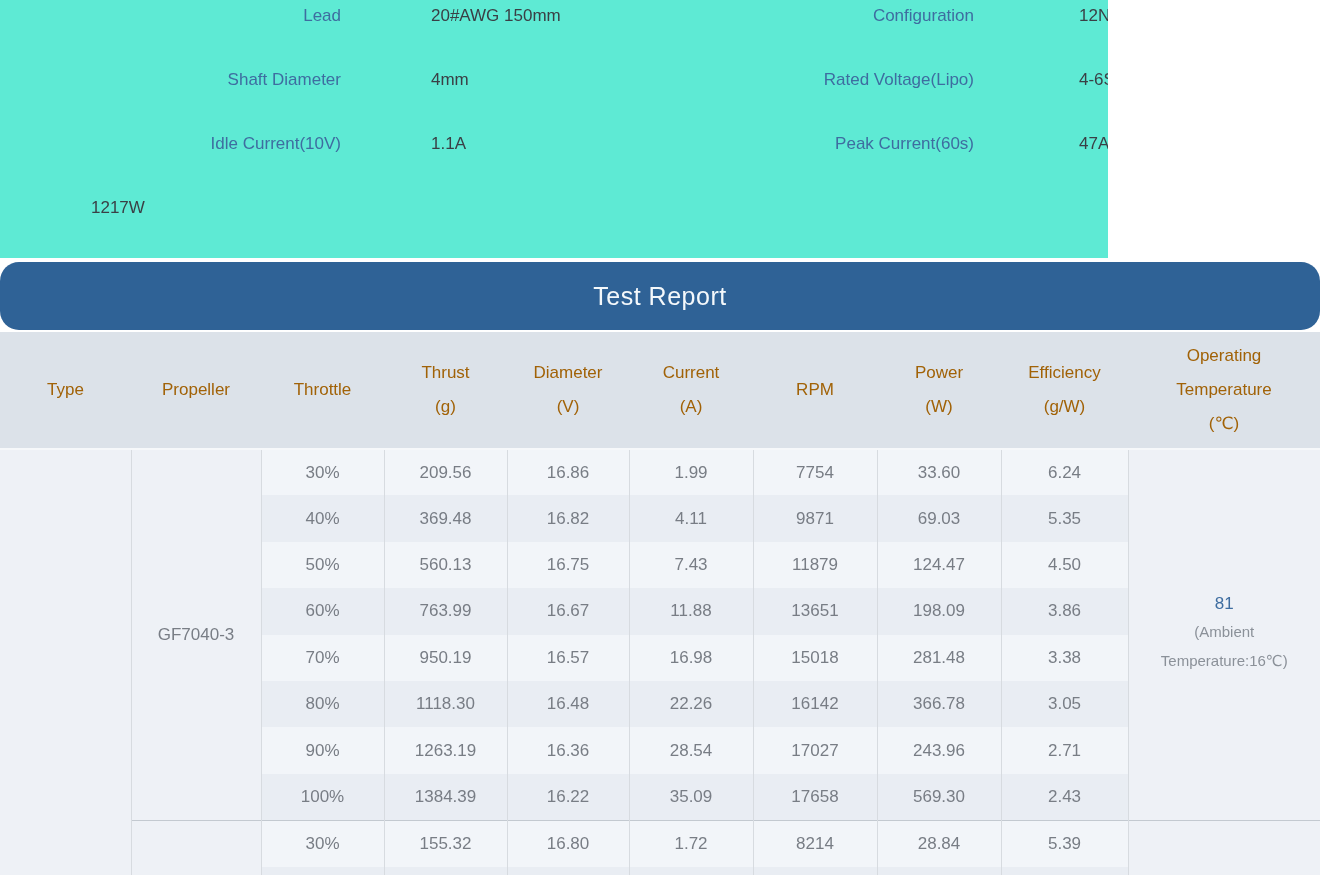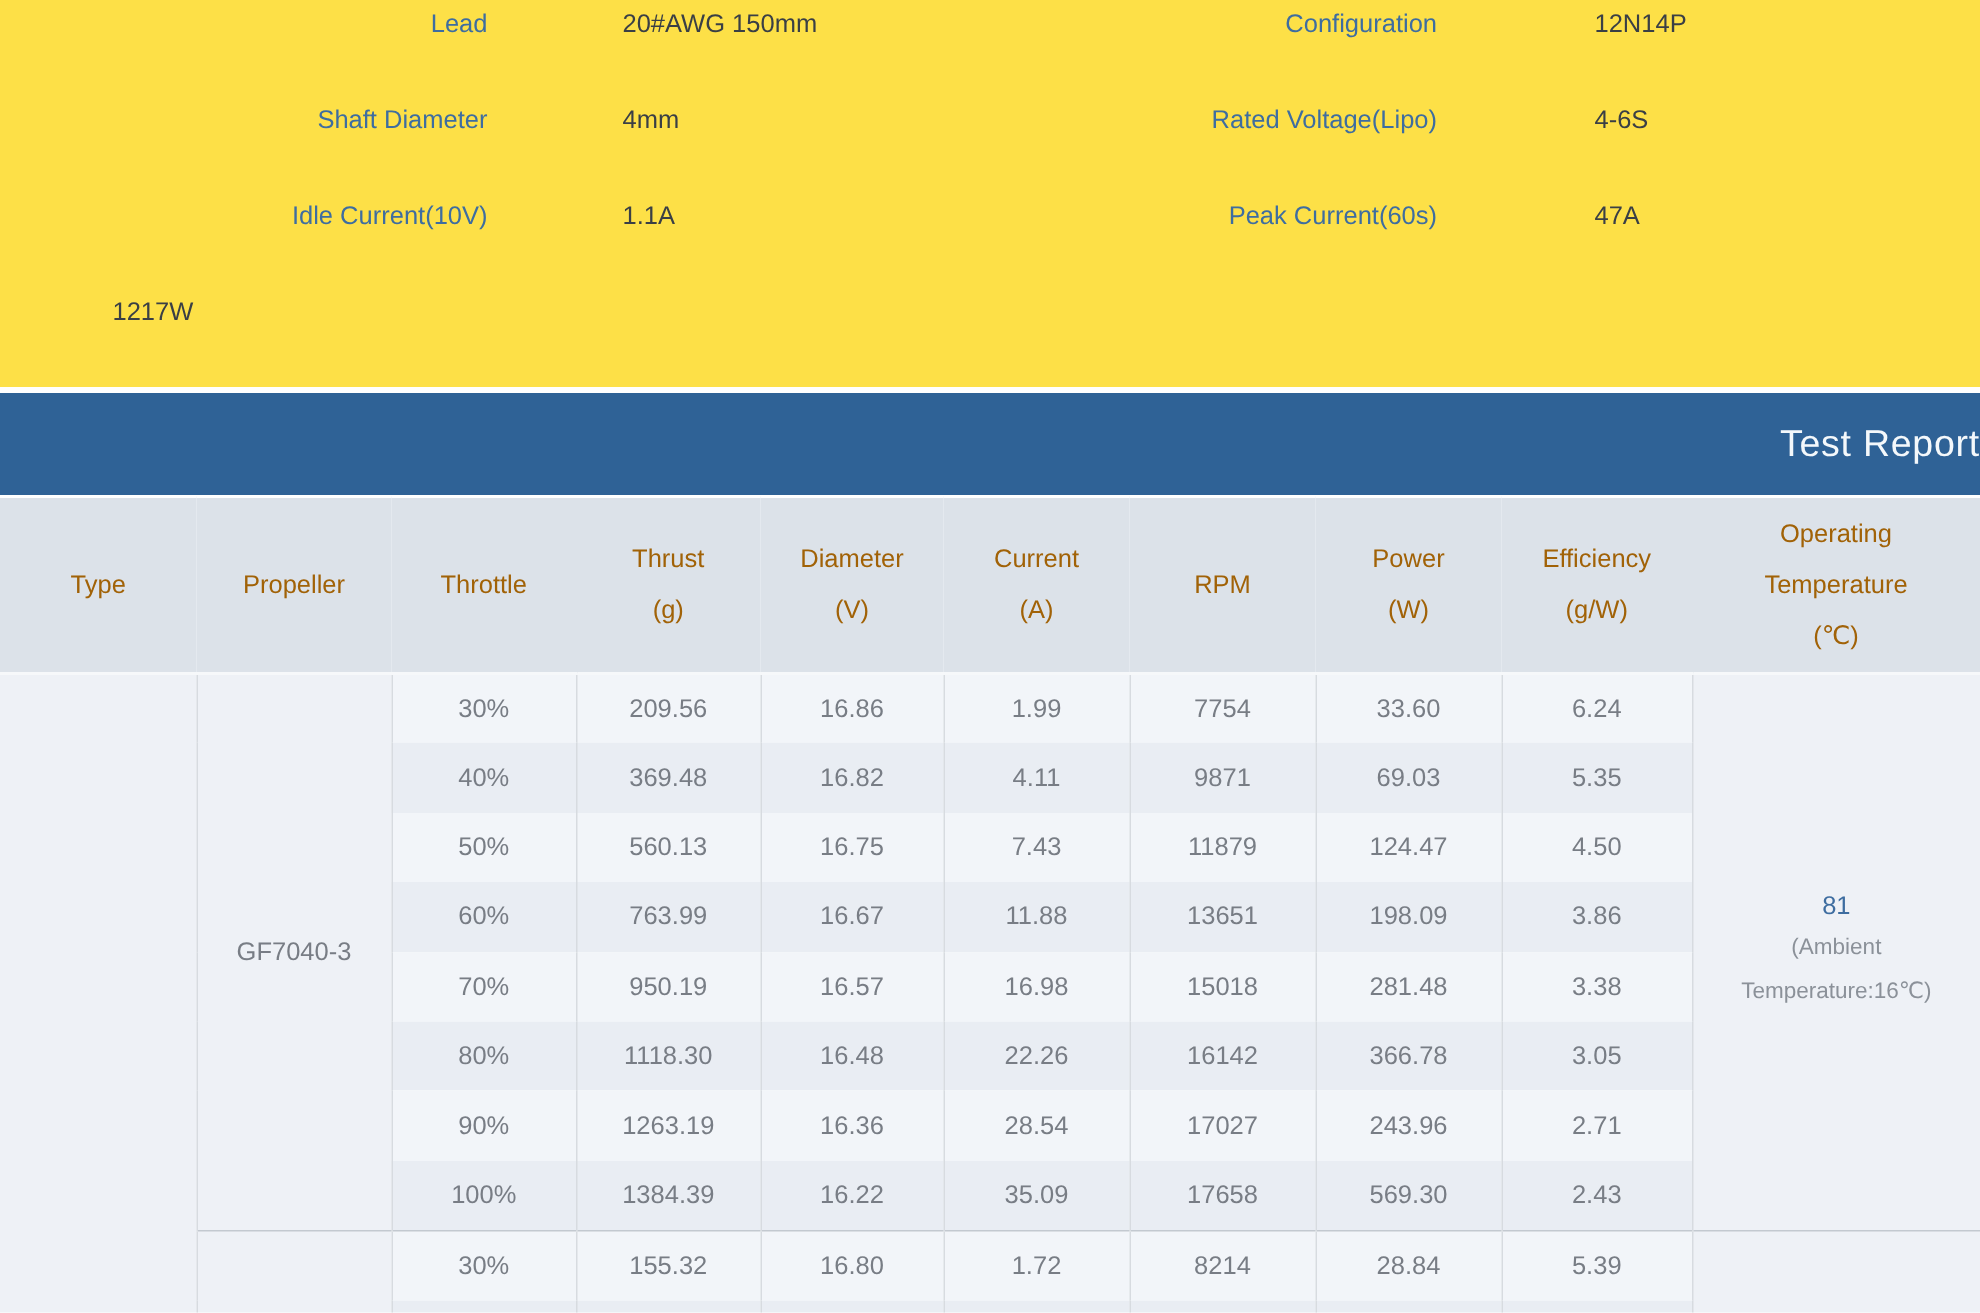--- a/index.html
+++ b/index.html
@@ -5,23 +5,24 @@
   * { margin: 0; padding: 0; box-sizing: border-box; }
   html, body {
     width: 1320px; height: 875px;
     overflow: hidden;
     background: #ffffff;
     font-family: "Liberation Sans", "DejaVu Sans", sans-serif;
   }
 
   
   .spec-section {
-    width: 1320px; height: 258px;
-    background: #fde047;
+    width: 1108px; height: 258px;
+    background: #5eead4;
     overflow: hidden;
+    padding-left: 16px;
   }
   .spec-grid {
     display: grid;
     grid-template-columns: 340px 320px 298px 362px;
     grid-auto-rows: 64px;
     margin-top: -16px;
   }
   .spec-cell {
     display: flex; align-items: center;
     font-size: 17px;
@@ -38,21 +39,21 @@
     padding-left: 75px;
   }
   .spec-value.right-col { padding-left: 105px; }
 
   .white-gap { width: 1320px; height: 4px; background: #ffffff; }
 
   
   .banner {
     width: 1320px; height: 68px;
     background: #2f6296;
-    display: flex; align-items: center; justify-content: flex-end;
+    display: flex; align-items: center; justify-content: center; border-radius: 19px;
   }
   .banner-title {
     color: #f4f8fb;
     font-size: 25px;
     letter-spacing: 0.5px;
   }
 
   
   table.report {
     width: 1320px;

